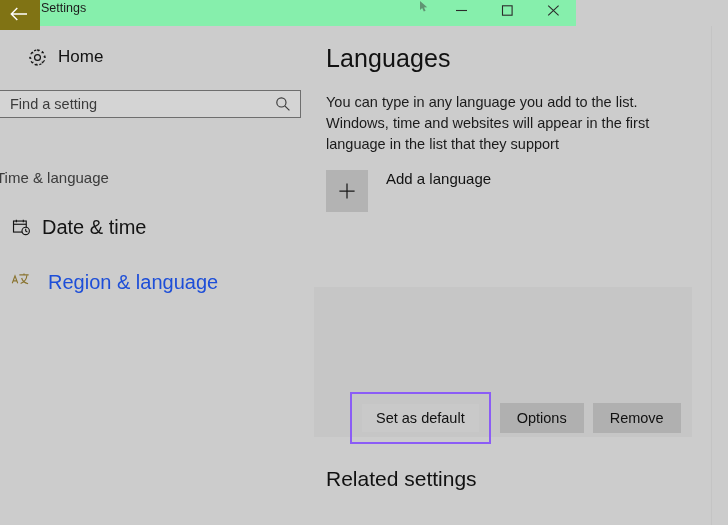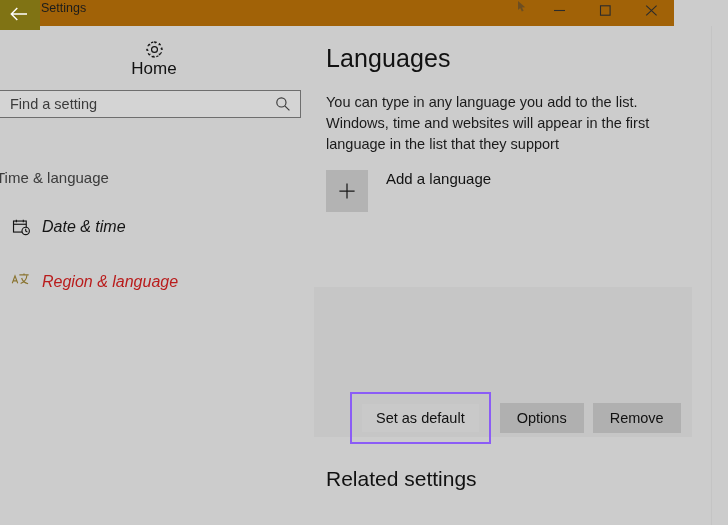--- a/index.html
+++ b/index.html
@@ -14,23 +14,23 @@
     font-family: "Liberation Sans", sans-serif;
     color: #1a1a1a;
     position: relative;
     -webkit-font-smoothing: antialiased;
   }
 
   
   .titlebar {
     position: absolute;
     left: 0; top: 0;
-    width: 674px;
+    width: 576px;
     height: 26px;
-    background: #a16207;
+    background: #86efac;
   }
   .back-btn {
     position: absolute;
     left: -8px; top: -6px;
     width: 48px;
     height: 36px;
     background: #807314;
     display: flex;
     align-items: center;
     justify-content: center;
@@ -71,27 +71,26 @@
 
   
   .sidebar {
     position: absolute;
     left: 0; top: 26px;
     width: 330px;
     height: 499px;
   }
   .home-row {
     position: absolute;
-    left: 4px; top: 14px;
+    left: 16px; top: 14px;
     width: 300px;
     height: 34px;
     display: flex;
     align-items: center;
     cursor: pointer;
-    flex-direction: column;
   }
   .home-icon { width: 42px; display: flex; justify-content: center; align-items: center; }
   .home-label { font-size: 17px; color: #121212; }
 
   .searchbox {
     position: absolute;
     left: -2px; top: 64px;
     width: 303px;
     height: 28px;
     background: #d4d4d4;
@@ -136,22 +135,22 @@
     align-items: center;
     cursor: pointer;
   }
   .nav-icon {
     width: 42px;
     display: flex;
     align-items: center;
     justify-content: center;
     flex: 0 0 42px;
   }
-  .nav-label { font-size: 16px; color: #141414; font-style: italic; }
-  .nav-item.active .nav-label { color: #b91c1c; }
+  .nav-label { font-size: 20px; color: #141414; }
+  .nav-item.active .nav-label { color: #1d4ed8; margin-left: 6px; }
   .nav-item.active .nav-icon { color: #8a7430; }
 
   
   .content {
     position: absolute;
     left: 314px; top: 26px;
     width: 398px;
     height: 499px;
   }
   .page-title {

